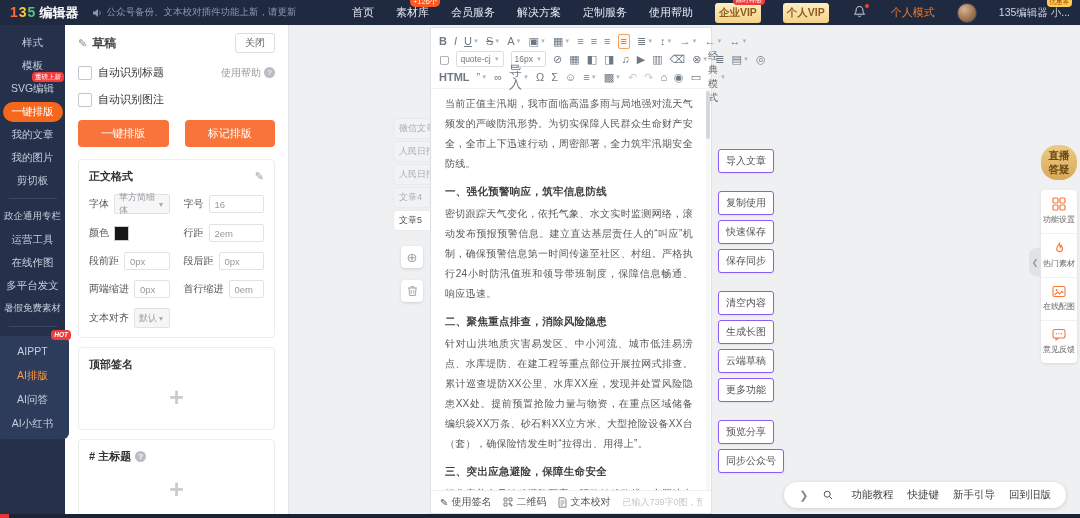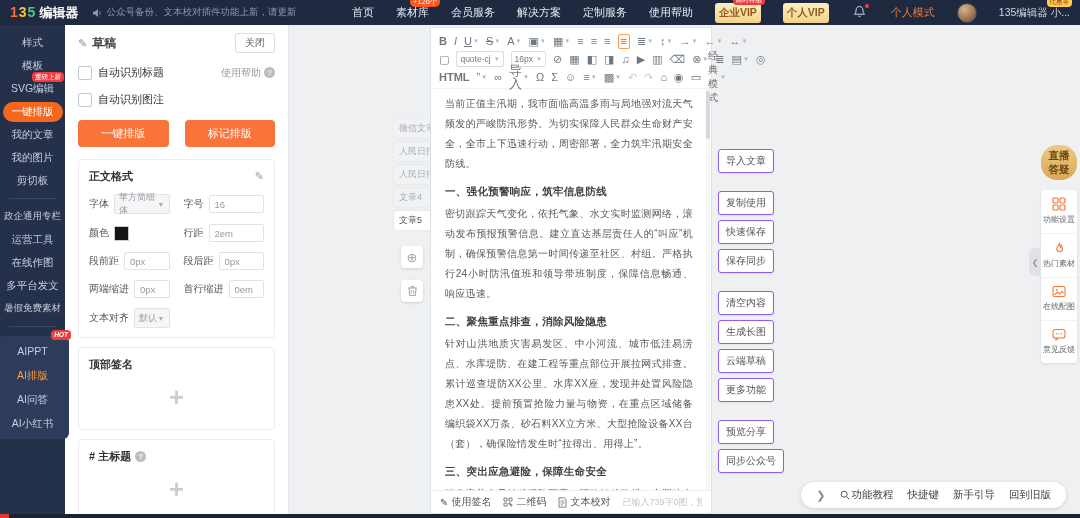--- a/index.html
+++ b/index.html
@@ -113,21 +113,21 @@
   .rail-card{background:#fff;border-radius:4px;box-shadow:0 1px 3px rgba(0,0,0,.10);margin-top:10px;width:36px;position:relative;}
   .rail-item{padding:7px 2px 8px;display:flex;flex-direction:column;align-items:center;gap:3px;border-bottom:1px solid #f1f1f1;font-size:8px;color:#666;cursor:pointer;}
   .rail-item:last-child{border-bottom:none;}
   .rail-chevron{position:absolute;left:-12px;top:58px;width:12px;height:28px;background:#e0e2e5;border-radius:7px 0 0 7px;
                 display:flex;align-items:center;justify-content:center;color:#97999d;font-size:8px;cursor:pointer;}
 
   
   .help-pill{position:absolute;right:14px;bottom:10px;background:#fff;border-radius:14px;box-shadow:0 1px 4px rgba(0,0,0,.14);height:26px;
              display:flex;align-items:center;gap:14px;padding:0 15px;font-size:10.5px;color:#444;z-index:8;}
   .hp-chev{color:#888;font-size:11px;cursor:pointer;}
-  .hp-item{display:inline-flex;align-items:center;gap:2px;cursor:pointer;white-space:nowrap;}
+  .hp-item{display:inline-flex;align-items:center;gap:19px;cursor:pointer;white-space:nowrap;}
 
   .bottom-strip{position:absolute;left:0;right:0;bottom:0;height:4px;background:#1a2436;z-index:40;}
   .red-sq{position:absolute;left:0;bottom:0;width:9px;height:4px;background:#e0392f;}
 
   svg{display:block;}
 </style>
 </head>
 <body>
 
 <div class="app">

